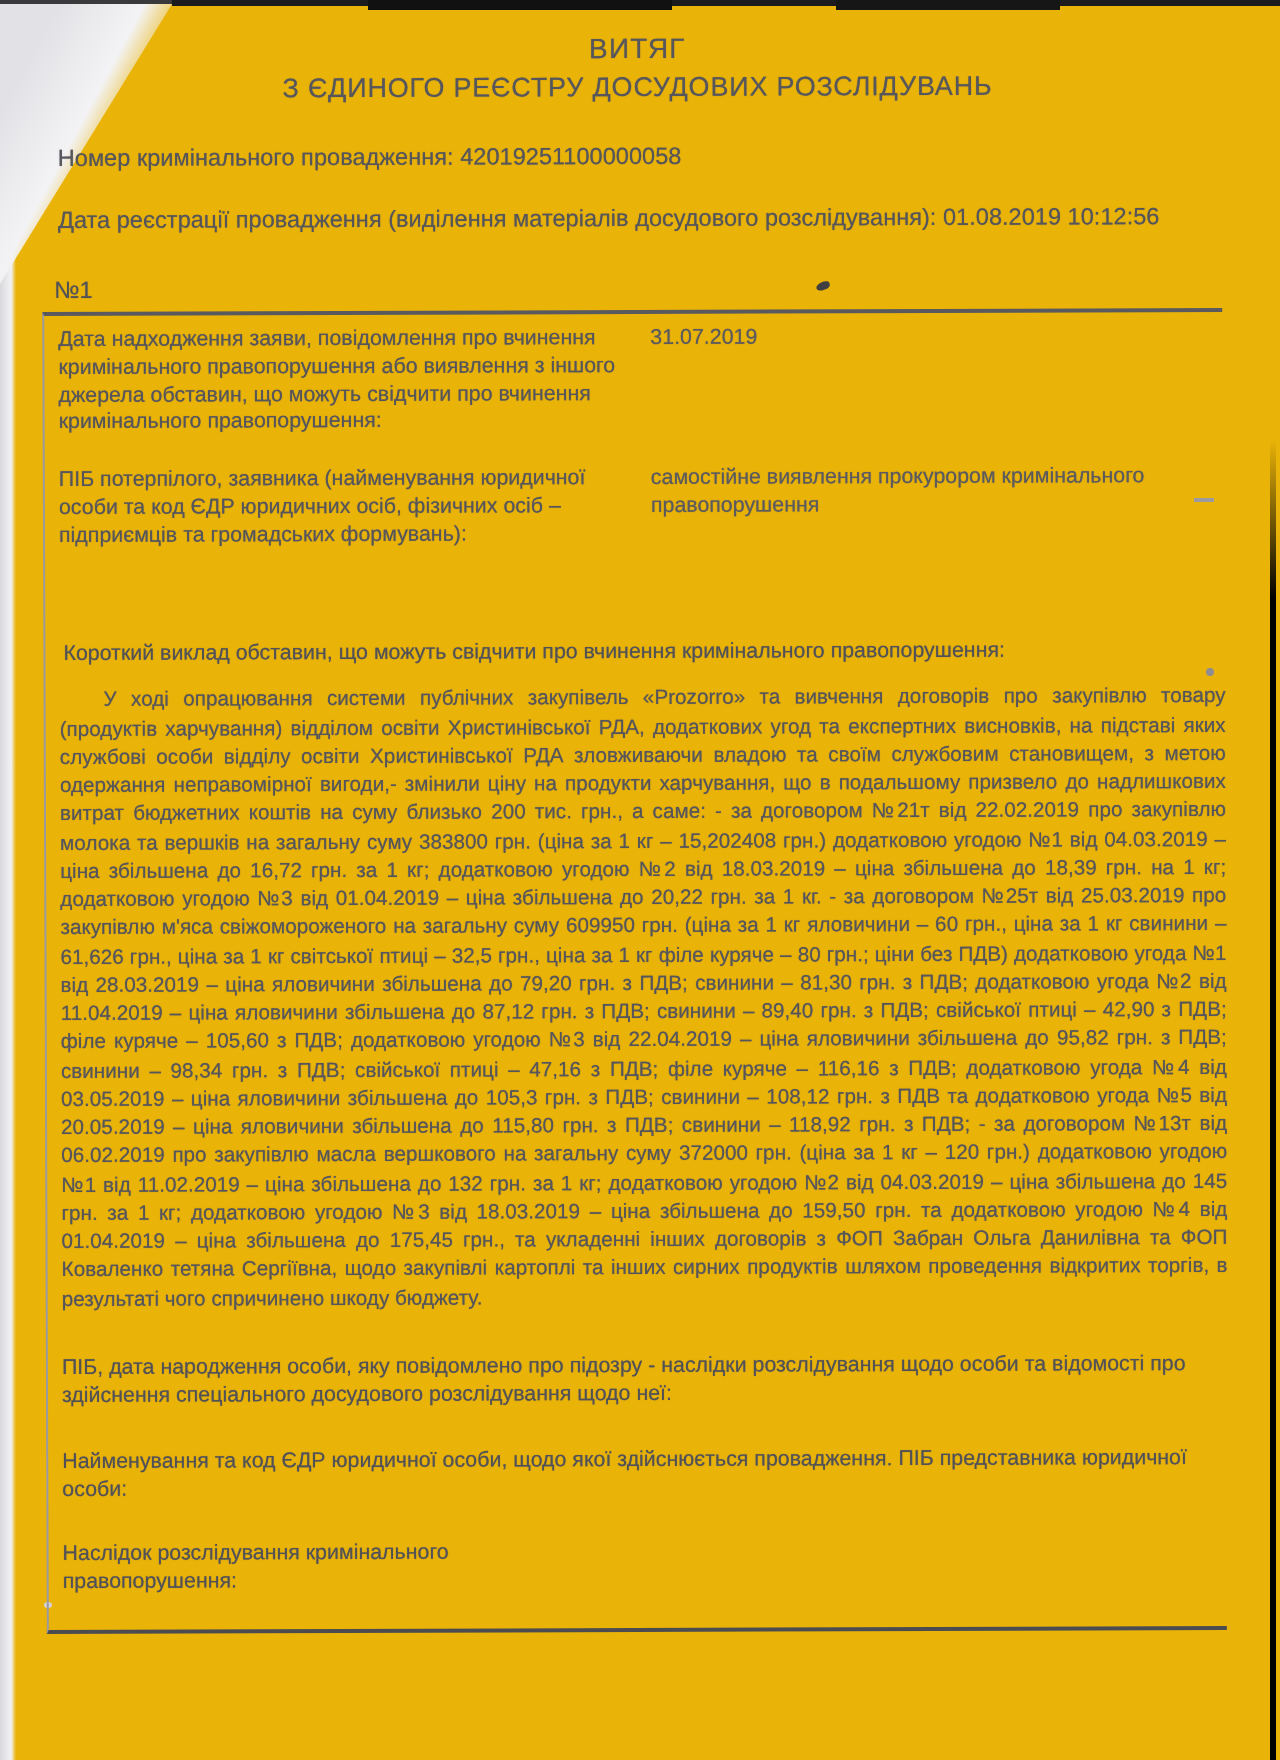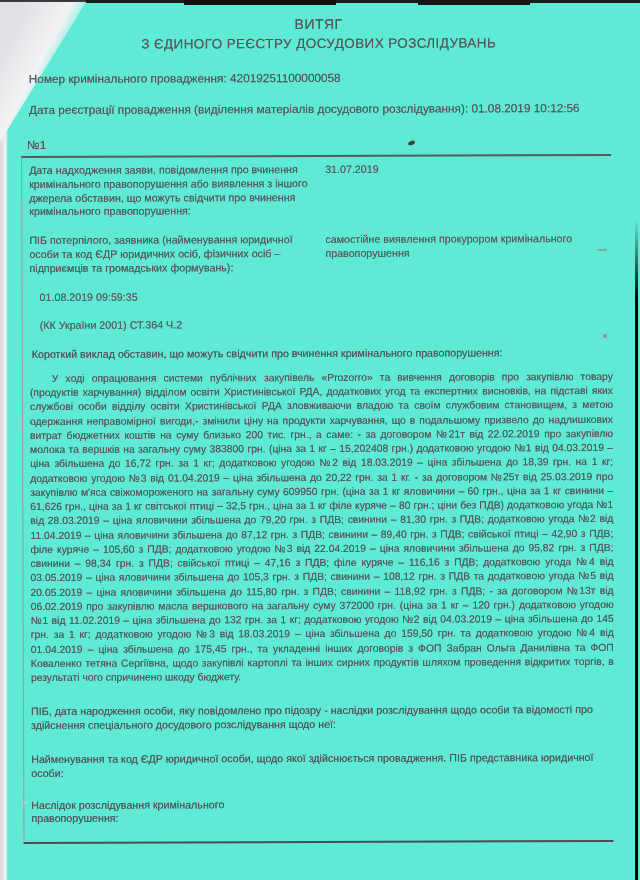--- a/index.html
+++ b/index.html
@@ -1,19 +1,19 @@
 <!DOCTYPE html>
 <html><head>
 <meta charset="utf-8">
 <style>
   html,body{margin:0;padding:0;}
   .page{
     position:relative;
     width:640px;height:880px;
-    background:#5eead4;
+    background:#eab308;
     overflow:hidden;
     font-family:"Liberation Sans","DejaVu Sans",sans-serif;
     color:#515156;
   }
   
   .left-band{position:absolute;left:0;top:0;width:8px;height:100%;
     background:linear-gradient(to right,#d9d9dd,#f2f2f4 70%,rgba(255,255,255,0));}
   .corner-wedge{position:absolute;left:0;top:2px;width:86px;height:140px;
     background:linear-gradient(118deg,#e2e2e6 18%,#f3f3f5 45%,rgba(255,255,255,0) 62%);
     clip-path:polygon(0 0,100% 0,0 100%);}
@@ -96,25 +96,23 @@
         <div class="tlabel">Дата надходження заяви, повідомлення про вчинення кримінального правопорушення або виявлення з іншого джерела обставин, що можуть свідчити про вчинення кримінального правопорушення:</div>
         <div class="tvalue">31.07.2019</div>
       </div>
 
       <div class="trow">
         <div class="tlabel">ПІБ потерпілого, заявника (найменування юридичної особи та код ЄДР юридичних осіб, фізичних осіб – підприємців та громадських формувань):</div>
         <div class="tvalue">самостійне виявлення прокурором кримінального правопорушення</div>
       </div>
 
       <div class="trow">
-        <div class="tvalue">01.08.2019 09:59:35</div>
       </div>
 
       <div class="trow">
-        <div class="tvalue">(КК України 2001) СТ.364 Ч.2</div>
       </div>
 
       <div class="sum-head">Короткий виклад обставин, що можуть свідчити про вчинення кримінального правопорушення:</div>
       <div class="sum-text">У ході опрацювання системи публічних закупівель «Prozorro» та вивчення договорів про закупівлю товару (продуктів харчування) відділом освіти Христинівської РДА, додаткових угод та експертних висновків, на підставі яких службові особи відділу освіти Христинівської РДА зловживаючи владою та своїм службовим становищем, з метою одержання неправомірної вигоди,- змінили ціну на продукти харчування, що в подальшому призвело до надлишкових витрат бюджетних коштів на суму близько 200 тис. грн., а саме: - за договором №21т від 22.02.2019 про закупівлю молока та вершків на загальну суму 383800 грн. (ціна за 1 кг – 15,202408 грн.) додатковою угодою №1 від 04.03.2019 – ціна збільшена до 16,72 грн. за 1 кг; додатковою угодою №2 від 18.03.2019 – ціна збільшена до 18,39 грн. на 1 кг; додатковою угодою №3 від 01.04.2019 – ціна збільшена до 20,22 грн. за 1 кг. - за договором №25т від 25.03.2019 про закупівлю м'яса свіжомороженого на загальну суму 609950 грн. (ціна за 1 кг яловичини – 60 грн., ціна за 1 кг свинини – 61,626 грн., ціна за 1 кг світської птиці – 32,5 грн., ціна за 1 кг філе куряче – 80 грн.; ціни без ПДВ) додатковою угода №1 від 28.03.2019 – ціна яловичини збільшена до 79,20 грн. з ПДВ; свинини – 81,30 грн. з ПДВ; додатковою угода №2 від 11.04.2019 – ціна яловичини збільшена до 87,12 грн. з ПДВ; свинини – 89,40 грн. з ПДВ; свійської птиці – 42,90 з ПДВ; філе куряче – 105,60 з ПДВ; додатковою угодою №3 від 22.04.2019 – ціна яловичини збільшена до 95,82 грн. з ПДВ; свинини – 98,34 грн. з ПДВ; свійської птиці – 47,16 з ПДВ; філе куряче – 116,16 з ПДВ; додатковою угода №4 від 03.05.2019 – ціна яловичини збільшена до 105,3 грн. з ПДВ; свинини – 108,12 грн. з ПДВ та додатковою угода №5 від 20.05.2019 – ціна яловичини збільшена до 115,80 грн. з ПДВ; свинини – 118,92 грн. з ПДВ; - за договором №13т від 06.02.2019 про закупівлю масла вершкового на загальну суму 372000 грн. (ціна за 1 кг – 120 грн.) додатковою угодою №1 від 11.02.2019 – ціна збільшена до 132 грн. за 1 кг; додатковою угодою №2 від 04.03.2019 – ціна збільшена до 145 грн. за 1 кг; додатковою угодою №3 від 18.03.2019 – ціна збільшена до 159,50 грн. та додатковою угодою №4 від 01.04.2019 – ціна збільшена до 175,45 грн., та укладенні інших договорів з ФОП Забран Ольга Данилівна та ФОП Коваленко тетяна Сергіївна, щодо закупівлі картоплі та інших сирних продуктів шляхом проведення відкритих торгів, в результаті чого спричинено шкоду бюджету.</div>
 
       <div class="block">ПІБ, дата народження особи, яку повідомлено про підозру - наслідки розслідування щодо особи та відомості про здійснення спеціального досудового розслідування щодо неї:</div>
 
       <div class="block">Найменування та код ЄДР юридичної особи, щодо якої здійснюється провадження. ПІБ представника юридичної особи:</div>
 
       <div class="block outcome">Наслідок розслідування кримінального правопорушення:</div>

